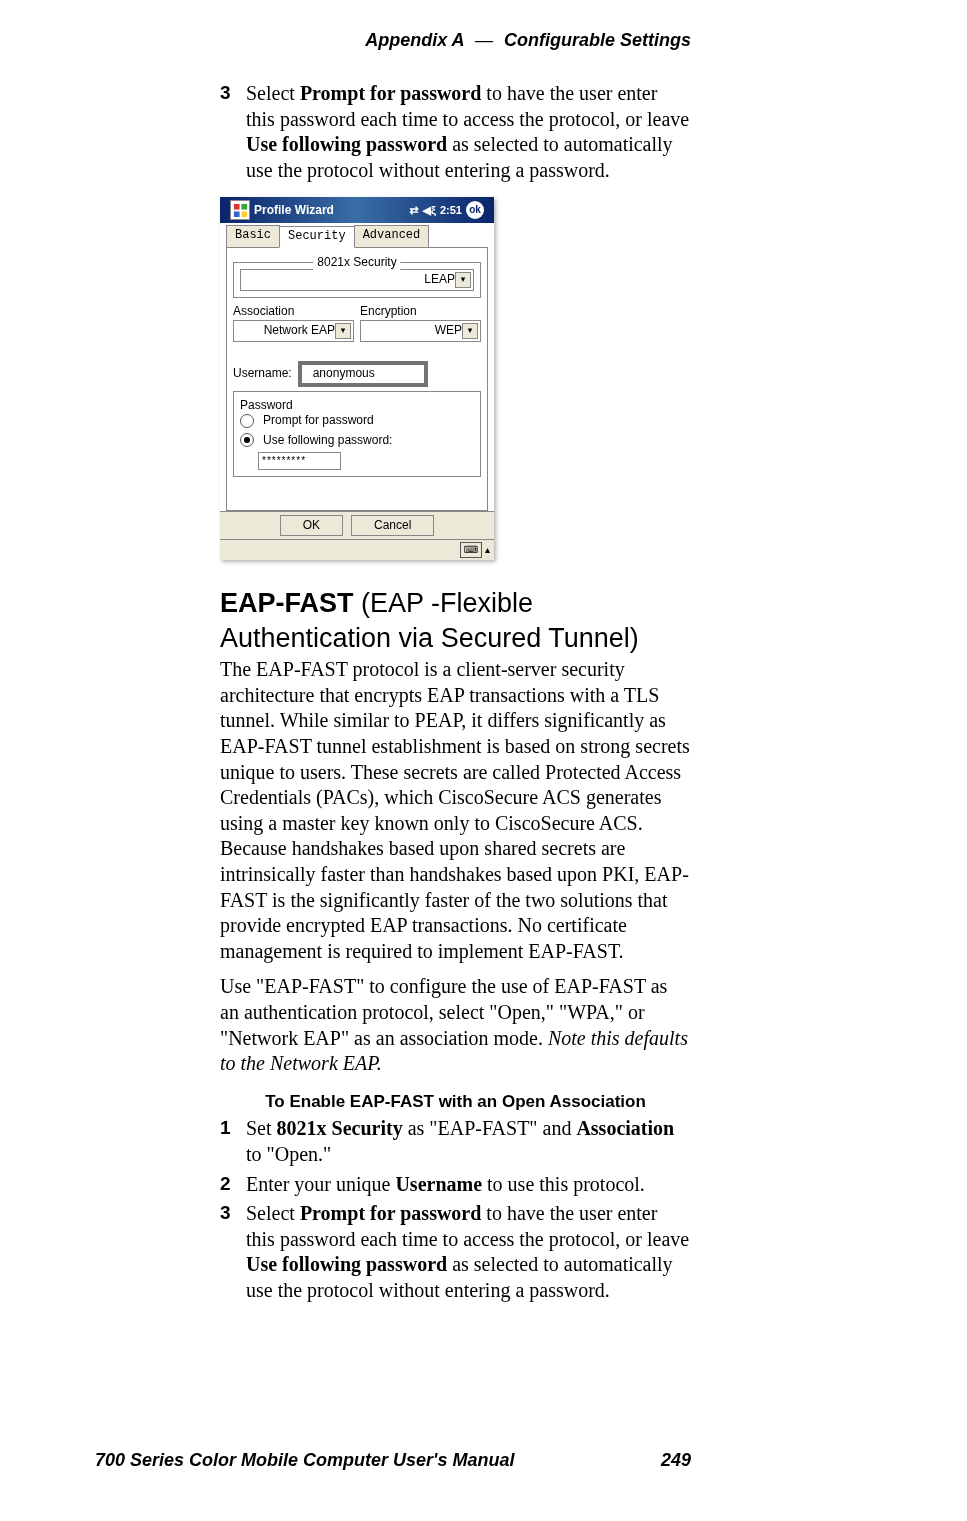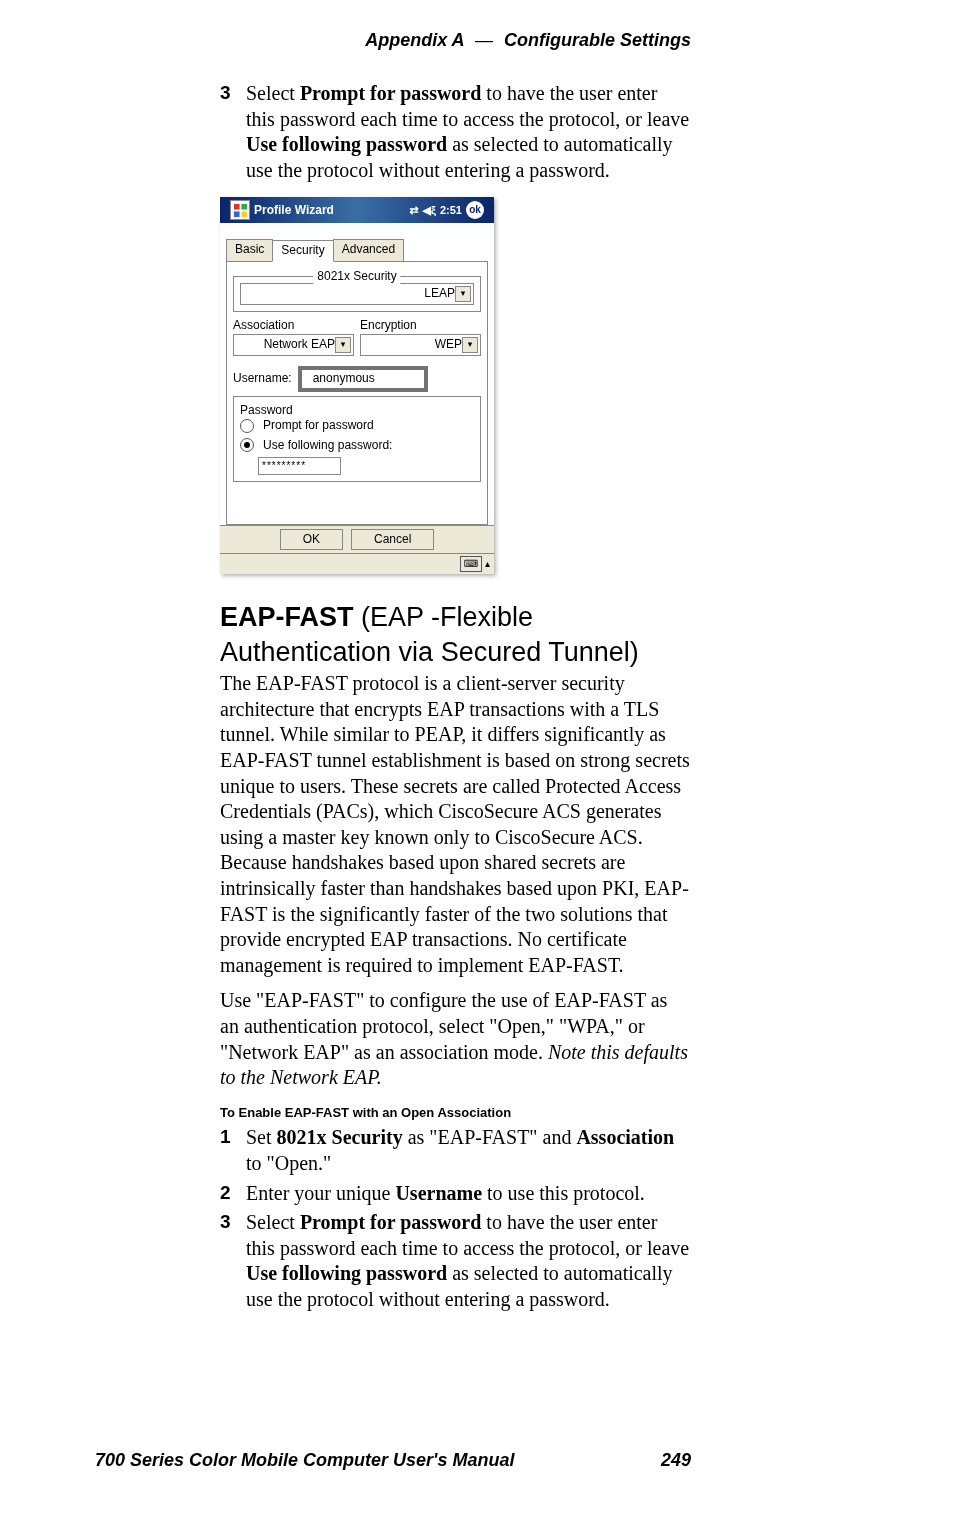--- a/index.html
+++ b/index.html
@@ -88,21 +88,22 @@
     background: #fff; color: #0a246a;
     font-size: 10px; font-weight: bold;
     display: inline-flex; align-items: center; justify-content: center;
   }
   .winbody {
     background: #fff;
     padding: 0 6px 0 6px;
   }
   .tabs {
     display: flex;
-    margin-top: 16px;
+    margin-top: 2px;
+    font-family: Liberation Mono, monospace;
   }
   .tab {
     border: 1px solid #888;
     border-bottom: none;
     background: #ece9d8;
     padding: 2px 8px;
     font-size: 12px;
     margin-right: -1px;
   }
   .tab.active {
@@ -219,22 +220,23 @@
   h3.sect .thin {
     font-weight: normal;
     font-family: Arial, Helvetica, sans-serif;
   }
   .para {
     margin-bottom: 10px;
   }
   h4.subsect {
     font-family: Arial, Helvetica, sans-serif;
     font-weight: bold;
-    font-size: 13px;
+    font-size: 17px;
     margin: 14px 0 4px 0;
+    text-align: center;
   }
   .ol {
     margin-top: 4px;
   }
   .footer {
     position: absolute;
     bottom: 50px;
     left: 95px;
     right: 95px;
     display: flex;
@@ -307,21 +309,21 @@
               </div>
             </div>
             <div class="col50">
               <div class="lbl">Encryption</div>
               <div class="combo">
                 <span>WEP</span>
                 <span class="arrow">▾</span>
               </div>
             </div>
           </div>
-          <div class="row" style="margin-top:10px;">
+          <div class="row" style="margin-top:19px;">
             <span class="lbl">Username:</span>
             <span class="textbox">
                 <span>anonymous</span>
               </span>
           </div>
           <div class="passfieldset">
             <div class="legend-left">Password</div>
             <div class="row">
               <span class="radio"></span>
               <span>Prompt for password</span>

